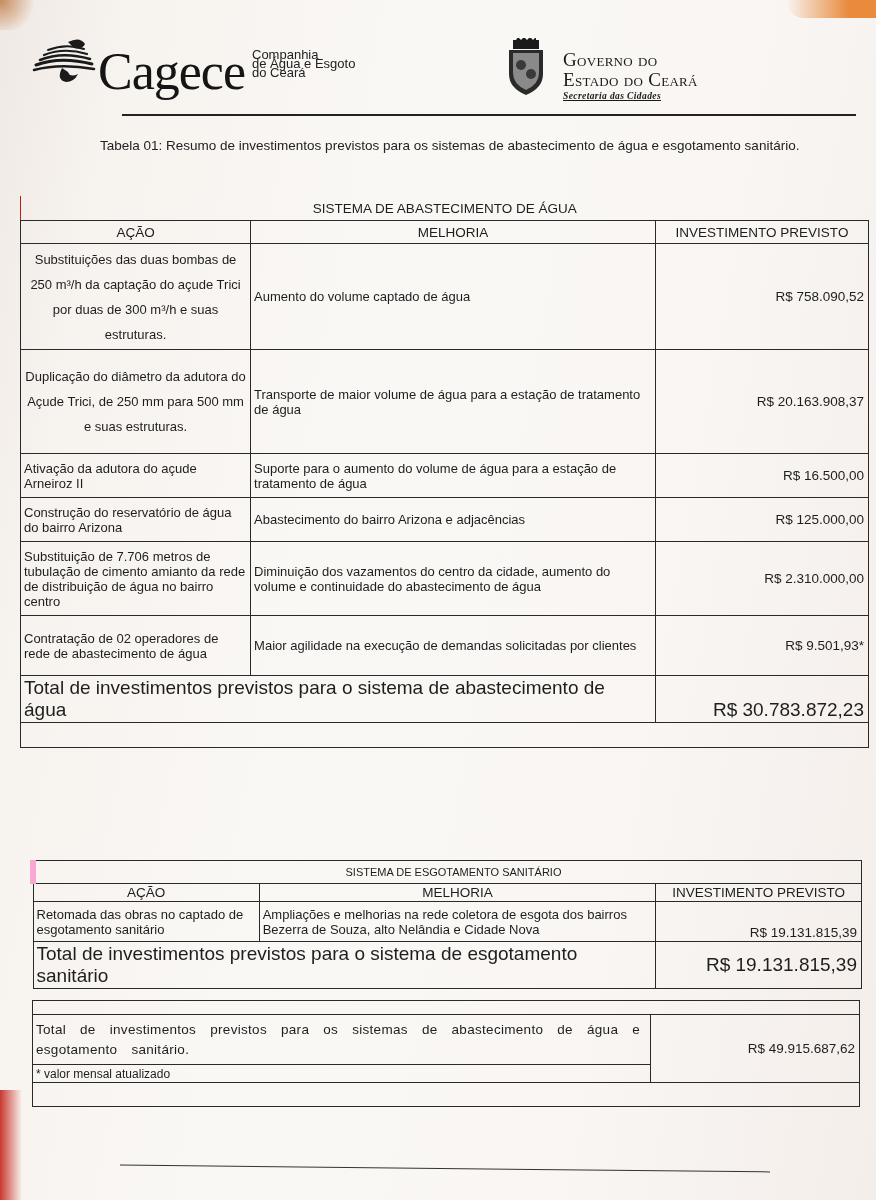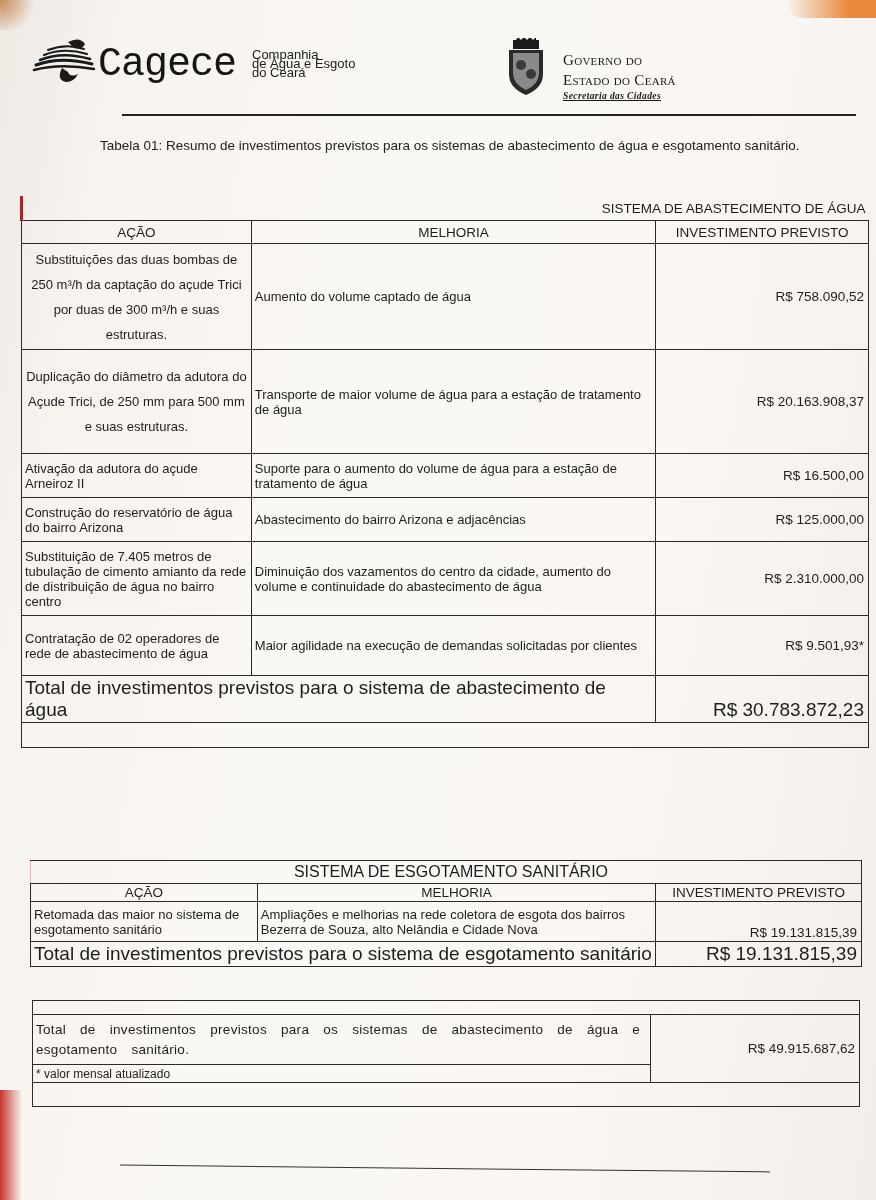--- a/index.html
+++ b/index.html
@@ -10,46 +10,46 @@
     color: #1b1b1b;
     position: relative;
   }
   .corner-tl { position:absolute; left:0; top:0; width:40px; height:30px; background: radial-gradient(circle at 0 0, #c78a5a 0%, rgba(199,138,90,0) 70%); }
   .corner-tr { position:absolute; right:0; top:0; width:90px; height:18px; background: linear-gradient(90deg, rgba(232,128,60,0) 0%, #e98a3c 70%); border-bottom-left-radius: 40px; }
   .corner-bl { position:absolute; left:0; bottom:0; width:22px; height:110px; background: linear-gradient(90deg, #c8382f 0%, rgba(200,56,47,0) 100%); }
 
   
   .header { position:absolute; left:0; top:0; width:876px; height:120px; }
   .cagece-logo { position:absolute; left:30px; top:38px; width:70px; height:45px; }
-  .cagece-word { position:absolute; left:98px; top:42px; font-size:40px; letter-spacing:-1px; color:#151515; font-family:Liberation Mono, monospace; }
+  .cagece-word { position:absolute; left:98px; top:42px; font-size:52px; letter-spacing:-1px; color:#151515; font-family:Liberation Serif, serif; }
   .cagece-sub { position:absolute; left:252px; top:50px; font-size:13px; line-height:9px; color:#222; }
   .gov-crest { position:absolute; left:506px; top:38px; width:40px; height:58px; }
   .gov-title { position:absolute; left:563px; top:50px; font-family:"Liberation Serif", serif; color:#1a1a1a; line-height:20px; }
-  .gov-title .l1, .gov-title .l2 { font-size:15px; font-variant: small-caps; letter-spacing: 0.3px; }
+  .gov-title .l1, .gov-title .l2 { font-size:19px; font-variant: small-caps; letter-spacing: 0.3px; }
   .gov-title .l3 { font-size:9.5px; font-style:italic; font-weight:bold; letter-spacing:0.4px; line-height:12px;text-decoration:underline; }
   .header-rule { position:absolute; left:122px; top:114px; width:734px; height:2px; background:#222; }
 
   .caption { position:absolute; left:100px; top:132px; width:740px; font-size:13.5px; line-height:28px; color:#222; text-align: justify; }
 
   
   table { border-collapse: collapse; position:absolute; }
   td, th { border: 1px solid #2a2a2a; font-size:13px; color:#1e1e1e; font-weight:normal; padding: 1px 3px; vertical-align: middle; }
   .t1 { left:20px; top:196px; width:849px; }
-  .t1 .section-title { border-top:none; border-left:3px solid #b91c1c; border-right:none; text-align:right; font-size:13.5px; height:22px; }
+  .t1 .section-title { border-top:none; border-left:1px solid #b91c1c; border-right:none; text-align:center; font-size:13.5px; height:22px; }
   .t1 th { text-align:center; height:20px; font-size:13.5px; }
   .c-acao { width:222px; }
   .c-mel { width:396px; }
   .c-inv { width:205px; text-align:right; }
   .acao-tall { line-height:25px;text-align:center; }
   td.val { text-align:right; font-size:13.5px; padding-right:4px; }
   .total-row td { font-size:19px; }
   .blank-row td { height:22px; }
 
   .t2 { left:30px; top:860px; width:832px; }
-  .t2 .section-title { text-align:center; height:20px; font-size:16px; border-left:1px solid #f9a8d4; border-right:1px solid #2a2a2a;padding-left:13px; }
+  .t2 .section-title { text-align:center; height:20px; font-size:11px; border-left:6px solid #f9a8d4; border-right:1px solid #2a2a2a;padding-left:13px; }
   .t2 th { text-align:center; font-size:13.5px; }
 
   .t3 { left:32px; top:1000px; width:828px; }
   .t3 td { font-size:13.5px; }
   .grand-label { letter-spacing: 0.3px; word-spacing: 10px; line-height:20px; }
   .footnote { font-size:12px !important; }
 
   .bottom-rule { position:absolute; left:120px; top:1168px; width:650px; height:1px; background:#333; transform: rotate(0.6deg); }
 </style>
 </head>
@@ -120,21 +120,21 @@
     <td>Ativação da adutora do açude Arneiroz II</td>
     <td>Suporte para o aumento do volume de água para a estação de tratamento de água</td>
     <td class="val">R$ 16.500,00</td>
   </tr>
   <tr style="height:44px">
     <td>Construção do reservatório de água do bairro Arizona</td>
     <td>Abastecimento do bairro Arizona e adjacências</td>
     <td class="val">R$ 125.000,00</td>
   </tr>
   <tr style="height:74px">
-    <td>Substituição de 7.405 metros de tubulação de cimento amianto da rede de distribuição de água no bairro centro</td>
+    <td>Substituição de 7.706 metros de tubulação de cimento amianto da rede de distribuição de água no bairro centro</td>
     <td>Diminuição dos vazamentos do centro da cidade, aumento do volume e continuidade do abastecimento de água</td>
     <td class="val">R$ 2.310.000,00</td>
   </tr>
   <tr style="height:60px">
     <td>Contratação de 02 operadores de rede de abastecimento de água</td>
     <td>Maior agilidade na execução de demandas solicitadas por clientes</td>
     <td class="val">R$ 9.501,93*</td>
   </tr>
   <tr class="total-row" style="height:30px">
     <td colspan="2">Total de investimentos previstos para o sistema de abastecimento de água</td>
@@ -150,21 +150,21 @@
   <tbody>
       <tr>
     <td colspan="3" class="section-title">SISTEMA DE ESGOTAMENTO SANITÁRIO</td>
   </tr>
   <tr>
     <th style="width:222px">AÇÃO</th>
     <th style="width:396px">MELHORIA</th>
     <th style="width:200px; vertical-align:bottom">INVESTIMENTO PREVISTO</th>
   </tr>
   <tr style="height:40px">
-    <td>Retomada das maior no sistema de esgotamento sanitário</td>
+    <td>Retomada das obras no captado de esgotamento sanitário</td>
     <td>Ampliações e melhorias na rede coletora de esgota dos bairros Bezerra de Souza, alto Nelândia e Cidade Nova</td>
     <td class="val" style="vertical-align:bottom">R$ 19.131.815,39</td>
   </tr>
   <tr class="total-row" style="height:22px">
     <td colspan="2">Total de investimentos previstos para o sistema de esgotamento sanitário</td>
     <td class="val">R$ 19.131.815,39</td>
   </tr>
 </tbody>
   </table>
 

